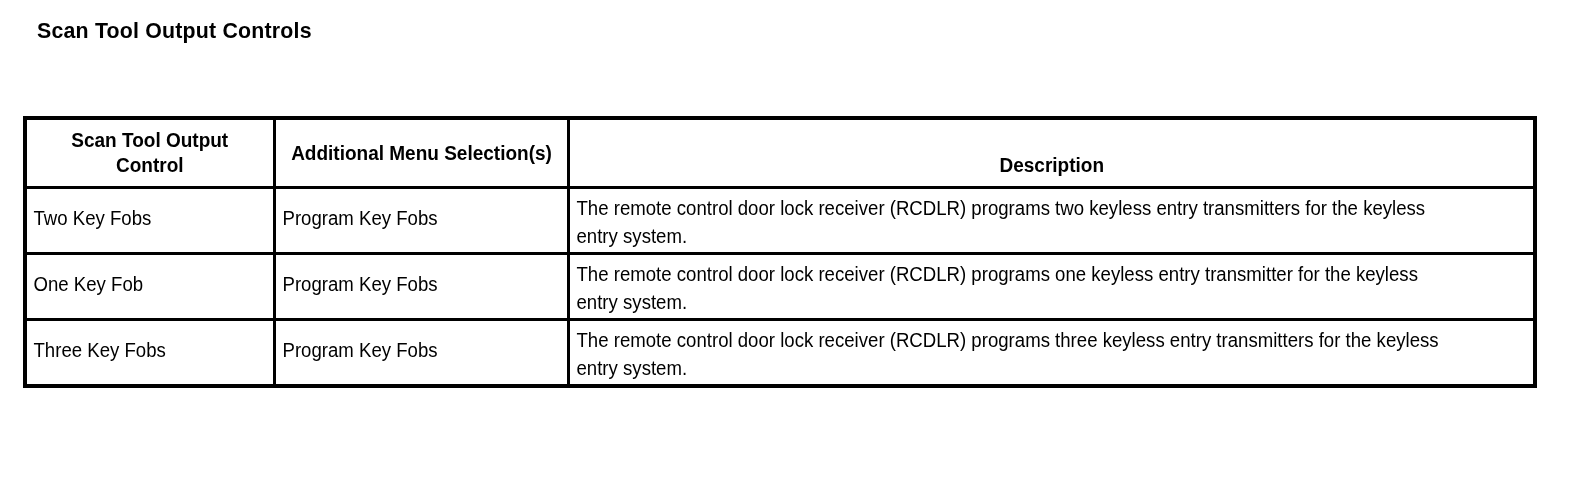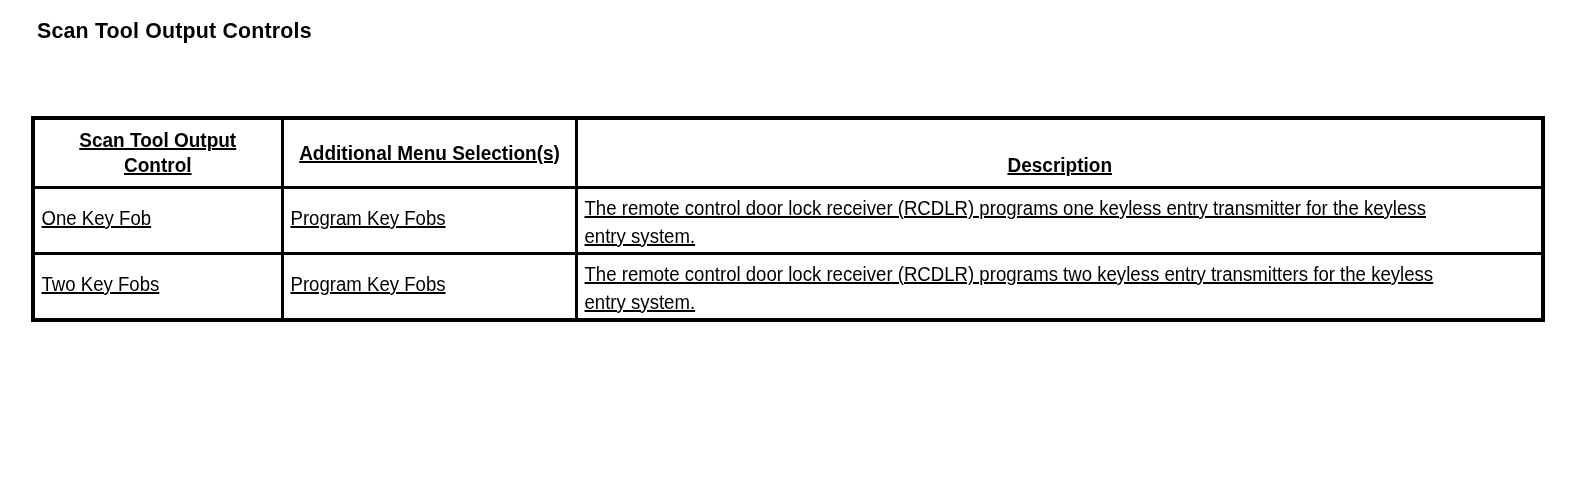--- a/index.html
+++ b/index.html
@@ -33,24 +33,23 @@
     letter-spacing: 0.2px;
     line-height: 26px;
     white-space: nowrap;
     transform: scaleX(0.97);
     transform-origin: left top;
   }
 
   
   .table-wrap {
     position: absolute;
-    left: 31px;
+    left: 23px;
     top: 116px;
     width: 1336px;
-    text-decoration: underline;
   }
 
   table.controls-table {
     width: 1510px;
     border-collapse: collapse;
     table-layout: fixed;
     border: 4px solid #000000;
   }
 
   table.controls-table col.col-control   { width: 249px; }
@@ -137,41 +136,52 @@
           </th>
           <th class="th-desc">
             <div class="th-inner">Description</div>
           </th>
         </tr>
       </thead>
       <tbody>
 
         <tr>
           <td class="td-control">
+            <div class="cell-inner">Two Key Fobs</div>
+          </td>
+          <td class="td-menu">
+            <div class="cell-inner">Program Key Fobs</div>
+          </td>
+          <td class="td-desc">
+            <div class="cell-inner">The remote control door lock receiver (RCDLR) programs two keyless entry transmitters for the keyless entry system.</div>
+          </td>
+        </tr>
+
+        <tr>
+          <td class="td-control">
             <div class="cell-inner">One Key Fob</div>
           </td>
           <td class="td-menu">
             <div class="cell-inner">Program Key Fobs</div>
           </td>
           <td class="td-desc">
             <div class="cell-inner">The remote control door lock receiver (RCDLR) programs one keyless entry transmitter for the keyless entry system.</div>
           </td>
         </tr>
 
         <tr>
           <td class="td-control">
-            <div class="cell-inner">Two Key Fobs</div>
+            <div class="cell-inner">Three Key Fobs</div>
           </td>
           <td class="td-menu">
             <div class="cell-inner">Program Key Fobs</div>
           </td>
           <td class="td-desc">
-            <div class="cell-inner">The remote control door lock receiver (RCDLR) programs two keyless entry transmitters for the keyless entry system.</div>
+            <div class="cell-inner">The remote control door lock receiver (RCDLR) programs three keyless entry transmitters for the keyless entry system.</div>
           </td>
         </tr>
-
 
 
       </tbody>
     </table>
   </div>
 
 </div>
 
 </body></html>

